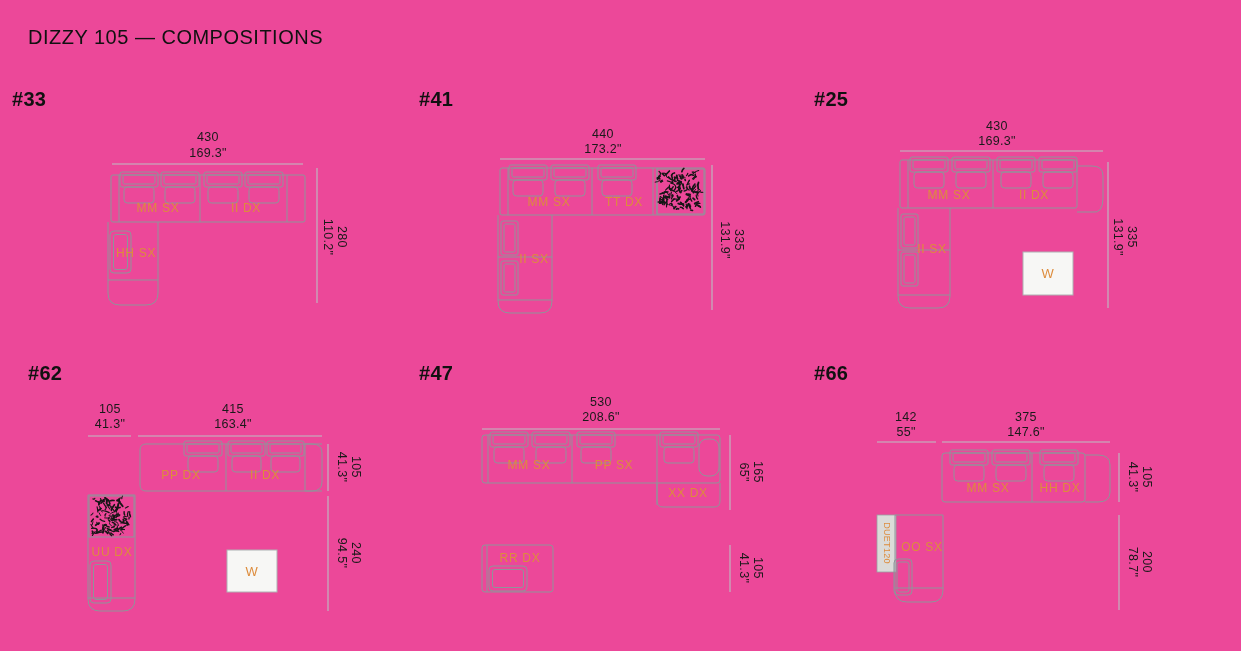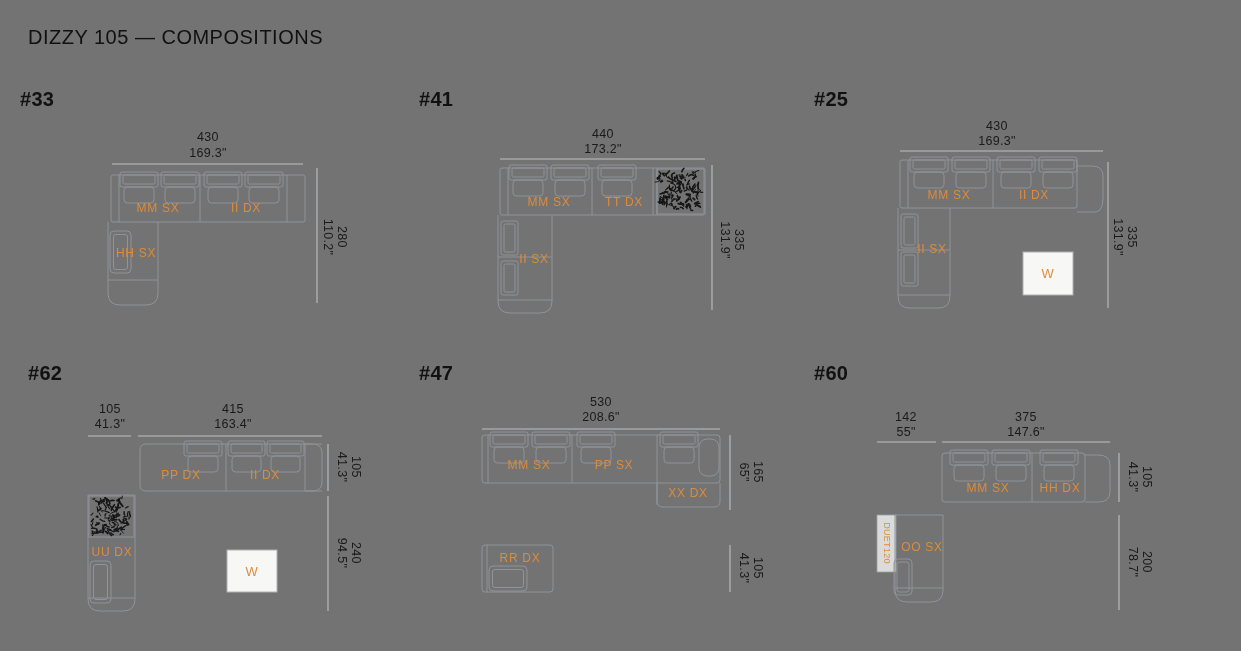--- a/index.html
+++ b/index.html
@@ -1,16 +1,16 @@
 <!DOCTYPE html>
 <html><head>
 <meta charset="utf-8">
 <style>
   html,body{margin:0;padding:0;background:#fff;}
-  #canvas{position:relative;width:1241px;height:651px;background:#737373;overflow:hidden;
+  #canvas{position:relative;width:1241px;height:651px;background:#ec4899;overflow:hidden;
           font-family:"Liberation Sans",sans-serif;}
   .title{position:absolute;left:28px;top:26px;font-size:20px;font-weight:500;
          letter-spacing:.5px;color:#111;}
   .comp-label{position:absolute;font-size:20px;font-weight:600;letter-spacing:.3px;color:#111;}
   svg{position:absolute;overflow:visible;}
   svg text{font-family:"Liberation Sans",sans-serif;}
   .ln{fill:none;stroke:#8F949A;stroke-width:1;stroke-linejoin:round;}
   .dim{fill:none;stroke:#BCC0C3;stroke-width:1.1;}
   .dimtxt{font-size:12.5px;fill:#1A1A1A;text-anchor:middle;letter-spacing:.3px;}
   .mod{font-size:12px;fill:#DD8C3C;text-anchor:middle;letter-spacing:.7px;}
@@ -19,26 +19,26 @@
   .ottoman{fill:#F7F7F5;stroke:#AEB2B4;stroke-width:1;}
   .strip{fill:#DBDBD9;stroke:#9AA0A2;stroke-width:.8;}
 </style>
 </head>
 <body>
 
 <div id="canvas">
 
   <div class="title">DIZZY 105 — COMPOSITIONS</div>
 
-  <div class="comp-label" style="left:20px;top:88px">#33</div>
+  <div class="comp-label" style="left:12px;top:88px">#33</div>
   <div class="comp-label" style="left:419px;top:88px">#41</div>
   <div class="comp-label" style="left:814px;top:88px">#25</div>
   <div class="comp-label" style="left:28px;top:362px">#62</div>
   <div class="comp-label" style="left:419px;top:362px">#47</div>
-  <div class="comp-label" style="left:814px;top:362px">#60</div>
+  <div class="comp-label" style="left:814px;top:362px">#66</div>
 
   <svg style="left:80px;top:120px" width="290" height="200" viewBox="80 120 290 200">
     <g>
       <text class="dimtxt" x="208" y="141">430</text>
       <text class="dimtxt" x="208" y="157">169.3"</text>
       <line class="dim" x1="112" y1="164" x2="303" y2="164"></line>
     </g>
     <g>
       <line class="dim" x1="317" y1="168" x2="317" y2="303"></line>
       <text class="dimtxt" x="338" y="237" transform="rotate(90 338 237)">280</text>

